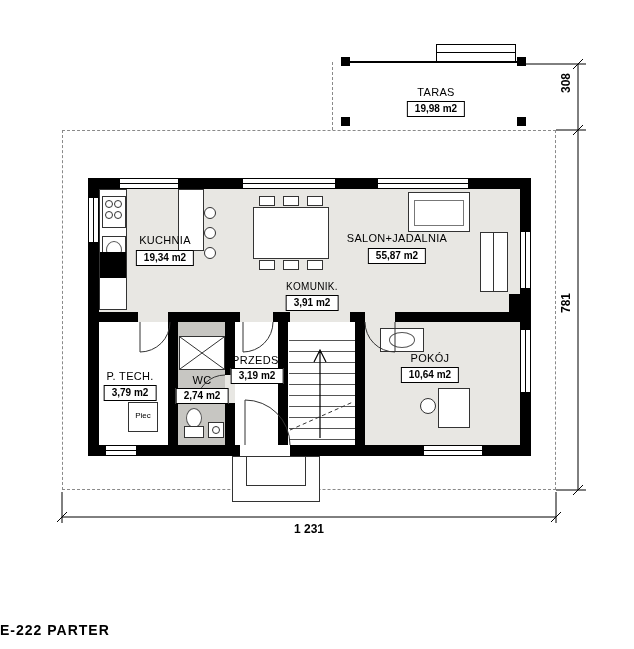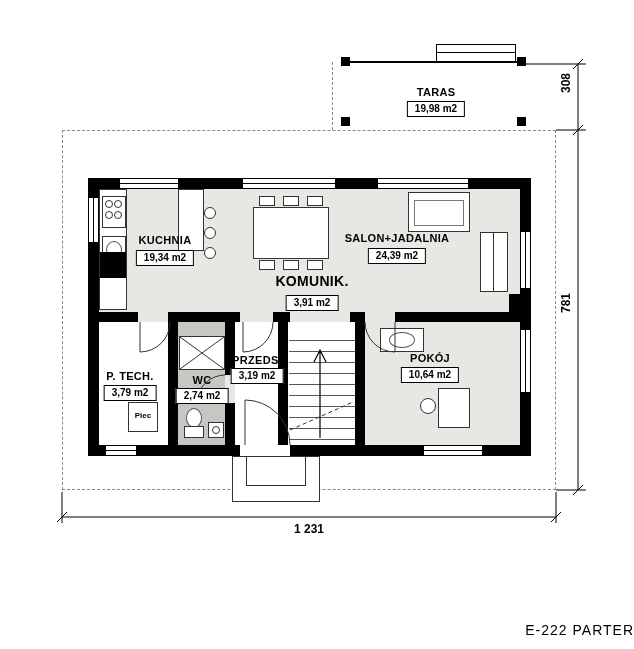--- a/index.html
+++ b/index.html
@@ -12,27 +12,27 @@
   .oval { position:absolute; background:#fff; border:1px solid #555; border-radius:50%; }
   .line { position:absolute; background:#000; }
   .dashed { position:absolute; border:1px dashed #8a8a8a; }
   .dash-v { position:absolute; width:0; border-left:1px dashed #8a8a8a; }
   .post { position:absolute; width:9px; height:9px; background:#000; }
   .win-h { position:absolute; height:11px;
            background:linear-gradient(to bottom,#000 0,#000 1px,#fff 1px,#fff 5px,#000 5px,#000 6px,#fff 6px,#fff 10px,#000 10px,#000 11px); }
   .win-v { position:absolute; width:11px;
            background:linear-gradient(to right,#000 0,#000 1px,#fff 1px,#fff 5px,#000 5px,#000 6px,#fff 6px,#fff 10px,#000 10px,#000 11px); }
   .stairs { position:absolute; background:repeating-linear-gradient(to bottom,#fff 0,#fff 10px,#555 10px,#555 11px); }
-  .room-name { position:absolute; transform:translateX(-50%); font-size:11px; font-weight:bold;
+  .room-name { position:absolute; transform:translateX(-50%); font-size:11px; font-weight:normal;
                letter-spacing:.3px; color:#000; white-space:nowrap; }
   .area-box { position:absolute; transform:translateX(-50%); font-size:10px; font-weight:bold;
               background:#fff; border:1px solid #000; padding:0 7px; line-height:14px; white-space:nowrap; }
   .dim-label { position:absolute; font-size:12px; font-weight:bold; color:#000; text-align:center; }
-  .plan-title { position:absolute; left:0; width:100%; text-align:right; font-size:14px;
-                font-weight:normal; letter-spacing:1px; color:#000; }
+  .plan-title { position:absolute; left:0; width:100%; text-align:left; font-size:14px;
+                font-weight:bold; letter-spacing:1px; color:#000; }
   svg.overlay { position:absolute; left:0; top:0; pointer-events:none; }
 </style>
 </head>
 <body>
 
 <div class="plan">
 
   <div class="dashed" style="left:62px;top:130px;width:494px;height:360px"></div>
 
   <div class="line" style="left:341px;top:61px;width:185px;height:2px"></div>
@@ -141,23 +141,23 @@
     </g>
   </svg>
 
   <div class="room-name" style="left:436px;top:86px">TARAS</div>
   <div class="area-box" style="left:436px;top:101px">19,98 m2</div>
 
   <div class="room-name" style="left:165px;top:234px">KUCHNIA</div>
   <div class="area-box" style="left:165px;top:250px">19,34 m2</div>
 
   <div class="room-name" style="left:397px;top:232px">SALON+JADALNIA</div>
-  <div class="area-box" style="left:397px;top:248px">24,39 m2</div>
+  <div class="area-box" style="left:397px;top:248px">55,87 m2</div>
 
-  <div class="room-name" style="left:312px;top:273px;font-size:14px">KOMUNIK.</div>
+  <div class="room-name" style="left:312px;top:281px;font-size:10px">KOMUNIK.</div>
   <div class="area-box" style="left:312px;top:295px">3,91 m2</div>
 
   <div class="room-name" style="left:130px;top:370px">P. TECH.</div>
   <div class="area-box" style="left:130px;top:385px">3,79 m2</div>
 
   <div class="room-name" style="left:202px;top:374px">WC</div>
   <div class="area-box" style="left:202px;top:388px">2,74 m2</div>
 
   <div class="room-name" style="left:257px;top:354px;font-size:11px">PRZEDS.</div>
   <div class="area-box" style="left:257px;top:368px">3,19 m2</div>

